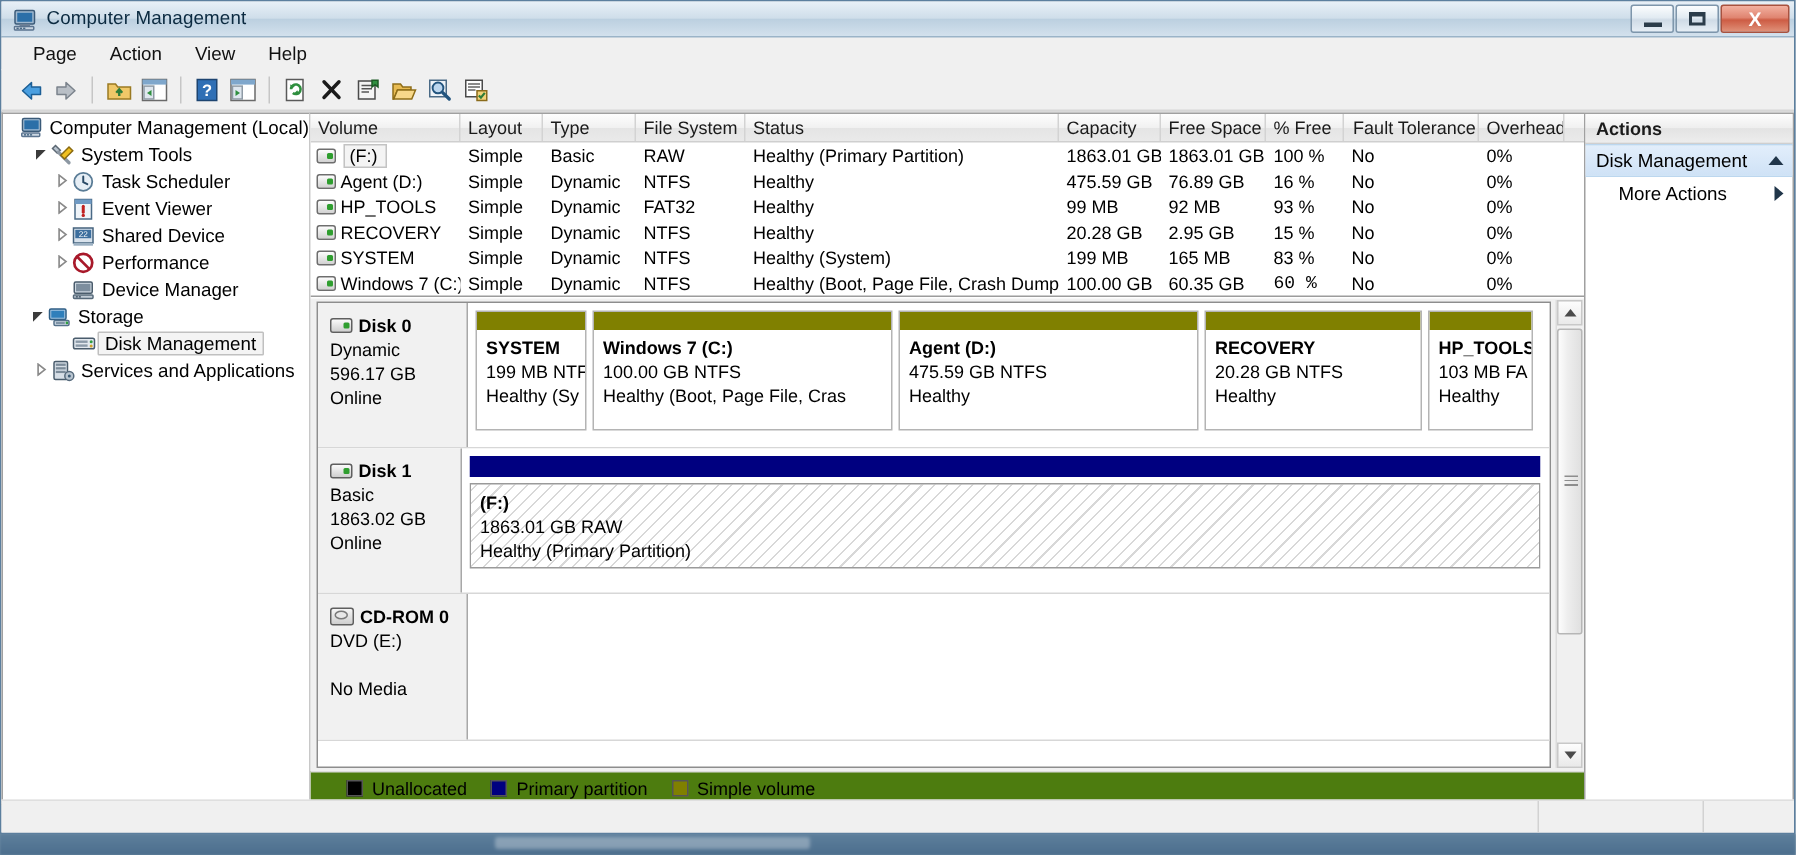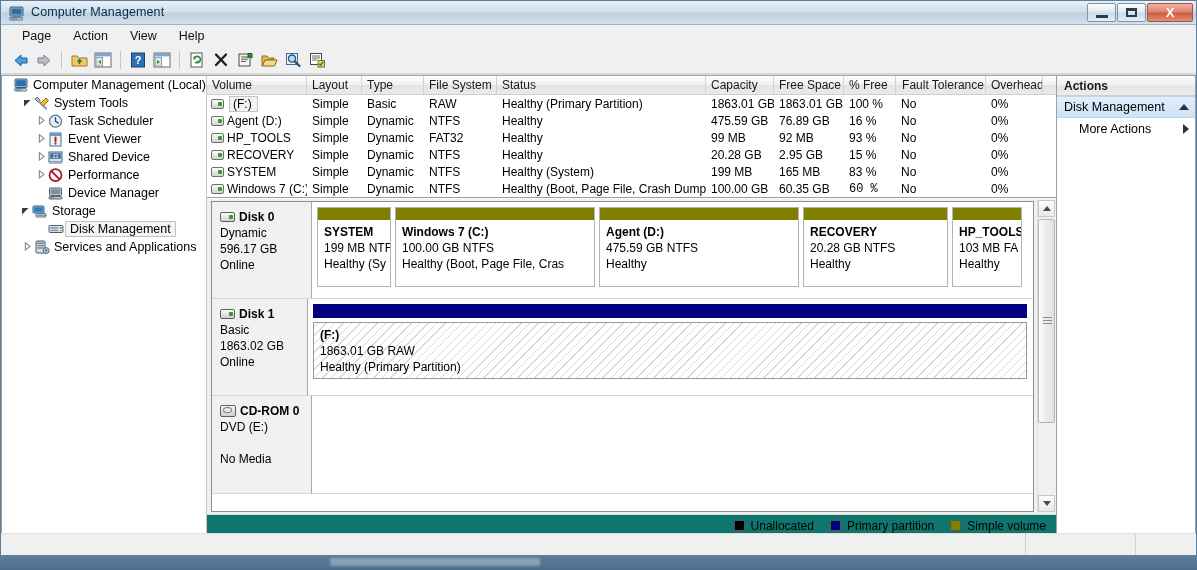--- a/index.html
+++ b/index.html
@@ -135,23 +135,23 @@
   .part .bar { height:12px; }
   .part .pin { padding:5px 4px 0 6px; font-size:12px; color:#000; white-space:nowrap;
     overflow:hidden;}
   .part .pin .pn { font-weight:bold; }
   .part .pin .pl { margin-top:2px; }
   .part.hatched .body { background:
       repeating-linear-gradient(-45deg, #ffffff 0 5px, #d8d8d8 5px 6px);
   }
 
   
-  #legend { position:absolute; left:0; right:0; bottom:0; height:22px; background:#0f766e;
-    display:flex; align-items:center; padding-left:14px; gap:6px; font-size:12px;
-    border-top:1px solid #dcdcdc;justify-content:flex-end;}
+  #legend { position:absolute; left:0; right:0; bottom:0; height:22px; background:#4d7c0f;
+    display:flex; align-items:center; padding-left:24px; gap:6px; font-size:12px;
+    border-top:1px solid #dcdcdc;}
   #legend .sw { width:11px; height:11px; border:1px solid #555; flex:none;}
   #legend .lt { margin-right:10px; }
 
   
   #gscroll { position:absolute; right:2px; top:124px; bottom:24px; width:17px;
     background:#f0f0f0; border-left:1px solid #dcdcdc;}
   .sbbtn { height:17px; width:17px;
     background:linear-gradient(180deg,#fdfdfd,#e9e9e9); border:1px solid #c8c8c8;
     display:flex; align-items:center; justify-content:center; cursor:pointer;}
   .sbarrow { width:0;height:0;border-left:4px solid transparent;border-right:4px solid transparent;}

